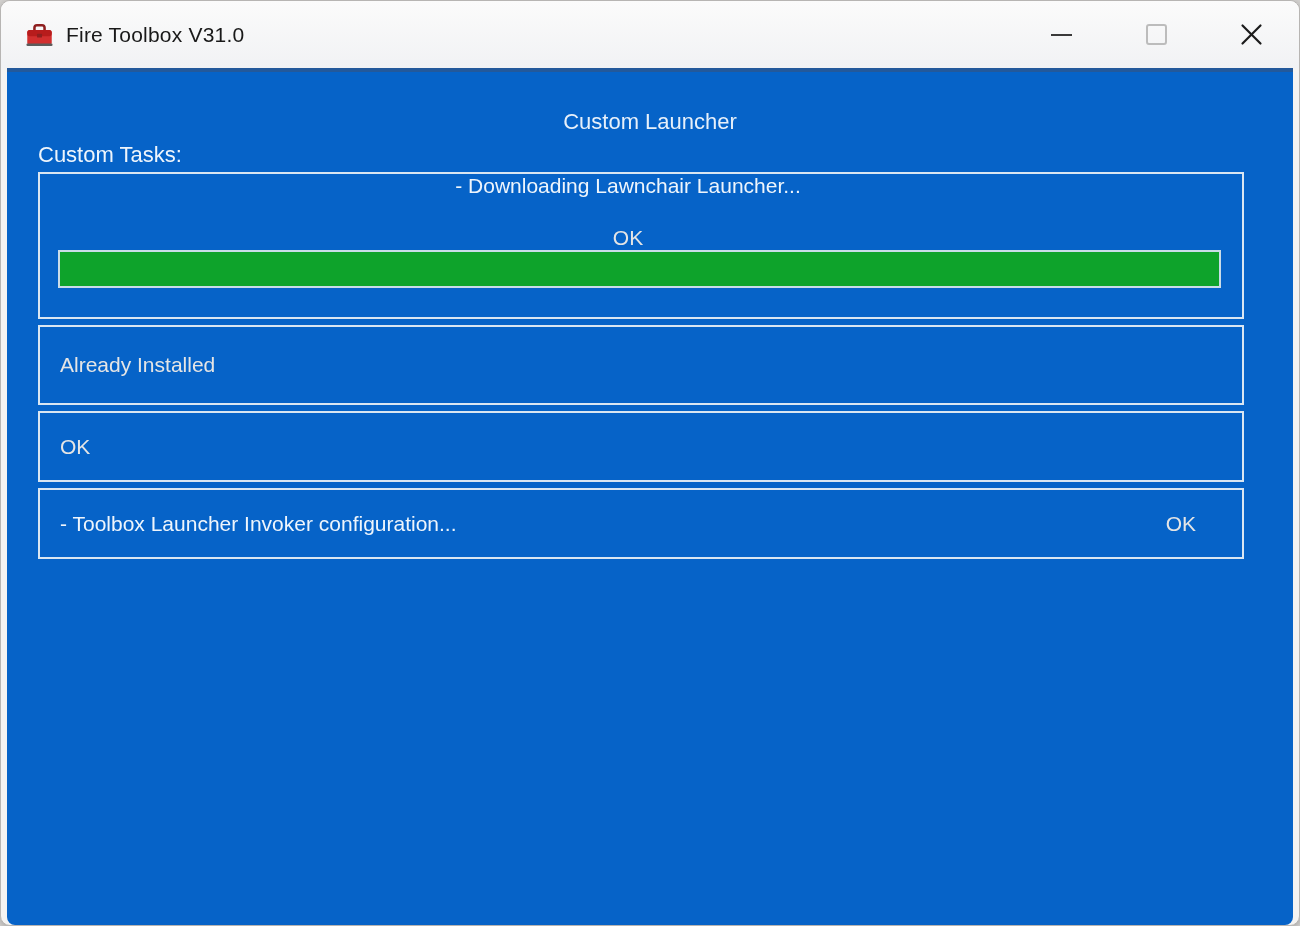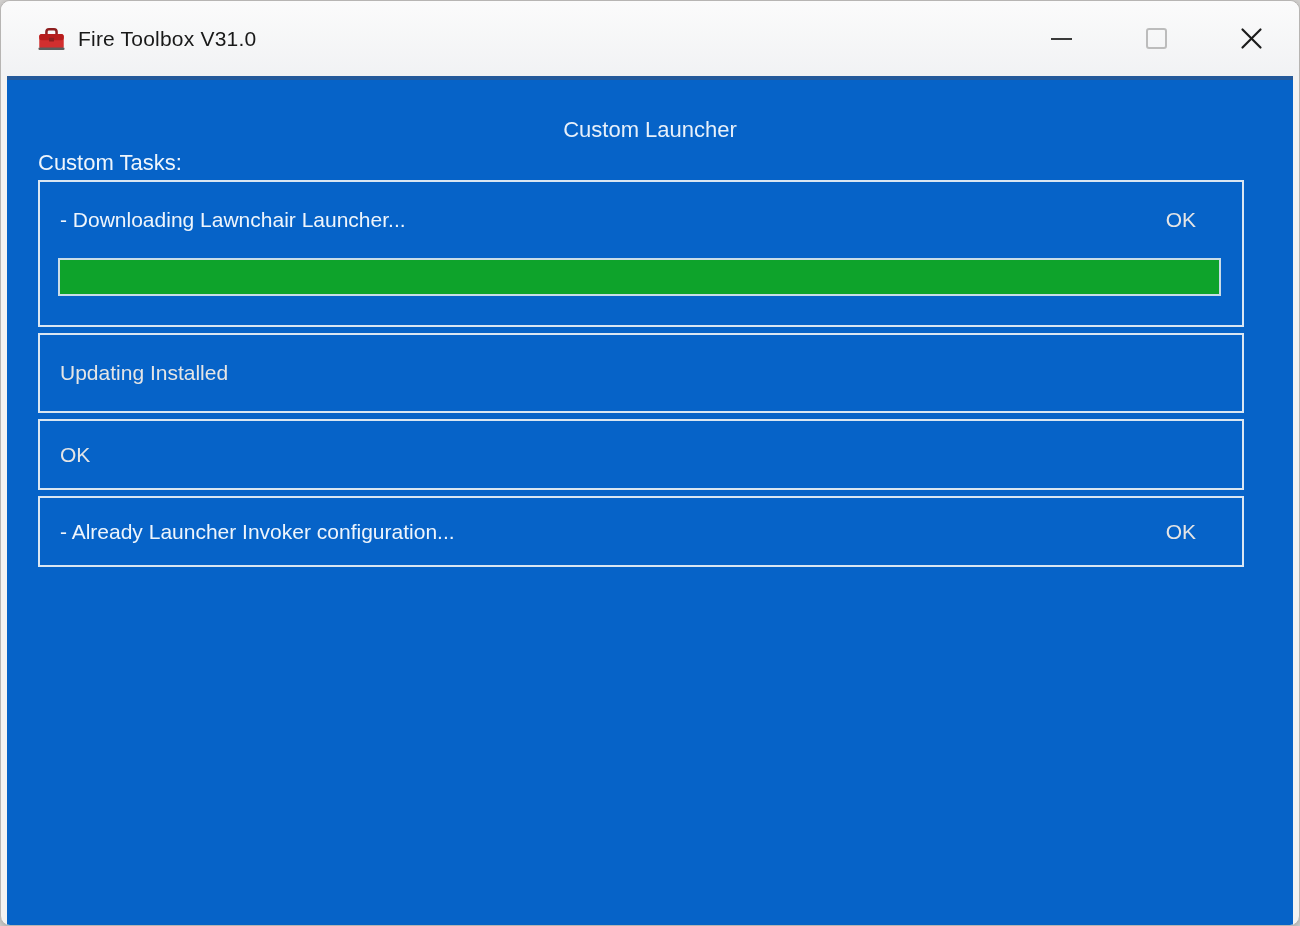--- a/index.html
+++ b/index.html
@@ -14,26 +14,26 @@
     width:1300px;height:926px;
     box-sizing:border-box;
     background:#f4f3f2;
     border:1px solid #b7b5b3;
     border-radius:10px;
     overflow:hidden;
     box-shadow:0 2px 8px rgba(0,0,0,.25);
   }
   
   .titlebar{
-    height:75px;
+    height:67px;
     display:flex;
     align-items:center;
     justify-content:space-between;
     background:linear-gradient(#fbfbfb,#f1f2f4);
-    padding-left:37px;
+    padding-left:25px;
     box-sizing:border-box;
   }
   .titlebar-left{display:flex;align-items:center;gap:13px;}
   .app-icon{display:inline-flex;width:27px;height:24px;}
   .title{
     font-size:21px;
     color:#191919;
     letter-spacing:.2px;
     white-space:nowrap;
   }
@@ -78,21 +78,21 @@
     background:#0663c8;
   }
   .task-line{
     display:flex;
     align-items:center;
     justify-content:space-between;
     padding:0 46px 0 20px;
     font-size:21px;
   }
   .task-box-lg{height:147px;}
-  .task-box-lg .task-line{height:76px;}
+  .task-box-lg .task-line{height:76px;flex-direction:column;}
   .task-box-sm{height:80px;}
   .task-box-sm .task-line{height:100%;}
   .task-box-xs{height:71px;}
   .task-box-xs .task-line{height:100%;}
   .task-label{color:#eef5fc;}
   .task-status{color:#e5e5e5;}
   .progress{
     margin:0 21px 0 18px;
     height:38px;
     border:2px solid #c9dce8;
@@ -149,31 +149,31 @@
         <span class="task-label">- Downloading Lawnchair Launcher...</span>
         <span class="task-status">OK</span>
       </div>
       <div class="progress">
         <div class="progress-fill" style="width: 100%;"></div>
       </div>
     </div>
 
     <div class="task-box task-box-sm">
       <div class="task-line">
-        <span class="task-status">Updating Installed</span>
+        <span class="task-status">Already Installed</span>
       </div>
     </div>
 
     <div class="task-box task-box-xs">
       <div class="task-line">
         <span class="task-status">OK</span>
       </div>
     </div>
 
     <div class="task-box task-box-xs">
       <div class="task-line">
-        <span class="task-label">- Already Launcher Invoker configuration...</span>
+        <span class="task-label">- Toolbox Launcher Invoker configuration...</span>
         <span class="task-status">OK</span>
       </div>
     </div>
 
   </div>
 </div>
 
 </body></html>

